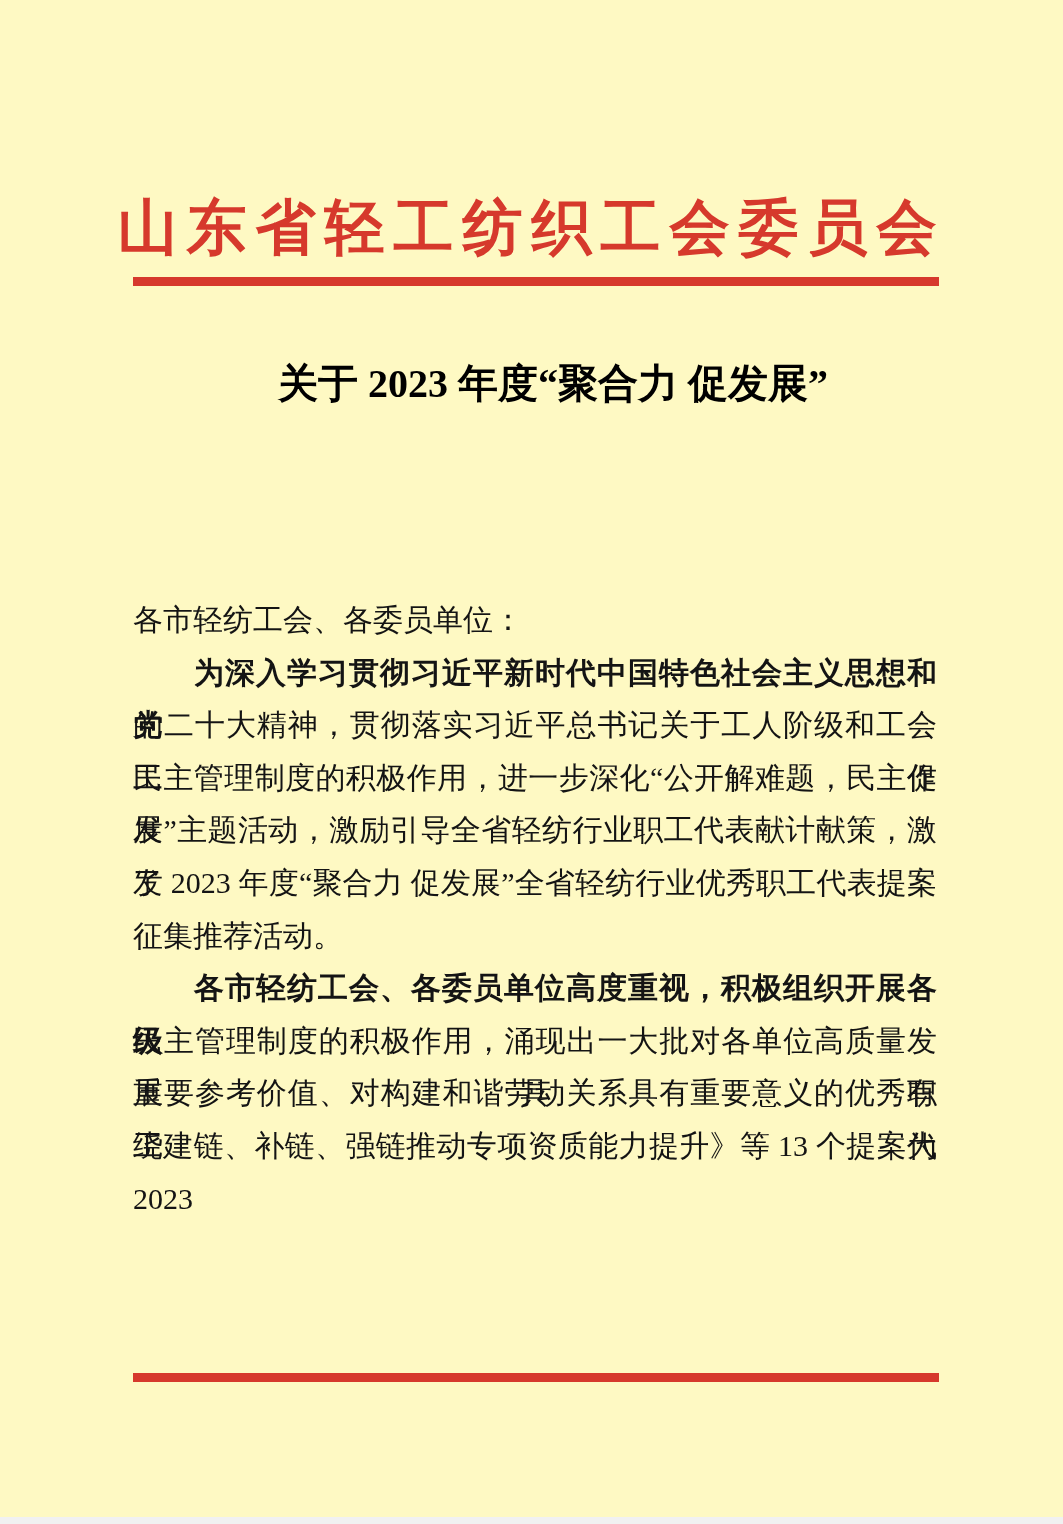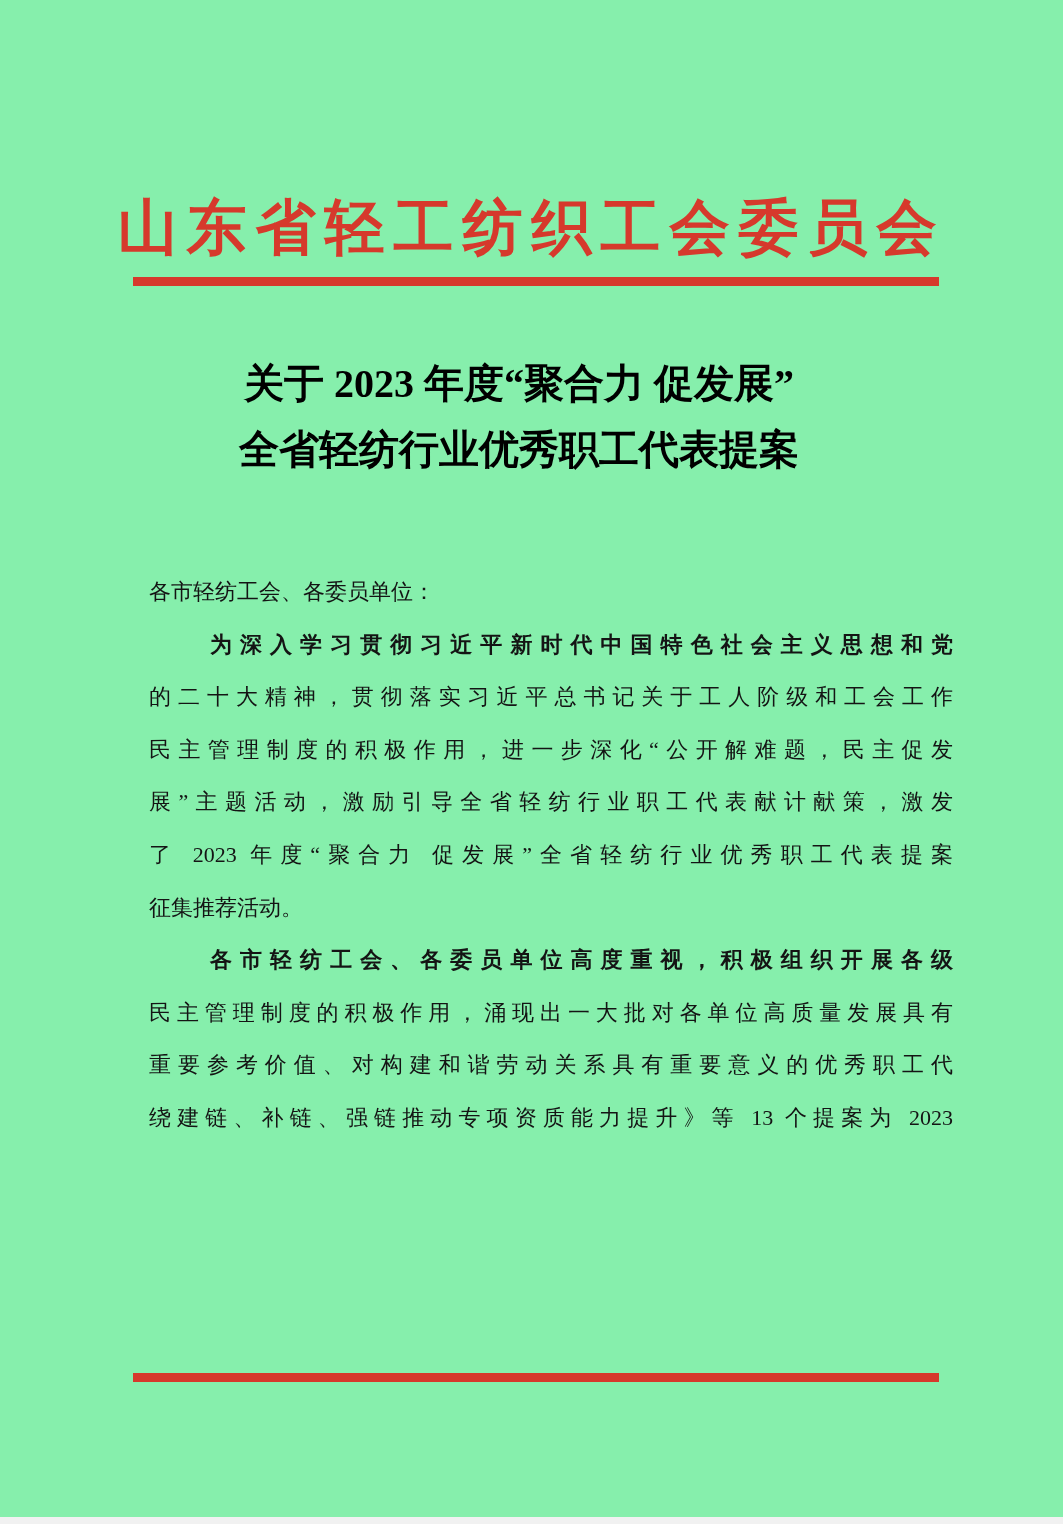--- a/index.html
+++ b/index.html
@@ -5,21 +5,21 @@
   html, body {
     margin: 0;
     padding: 0;
     background: #ffffff;
   }
   .page {
     position: relative;
     width: 1063px;
     height: 1524px;
     margin: 0 auto;
-    background: #86efac;
+    background: #fef9c3;
     overflow: hidden;
     font-family: "Liberation Serif", "DejaVu Serif", serif;
   }
   
   .org-name {
     position: absolute;
     top: 196px;
     left: 0;
     right: 0;
     text-align: center;
@@ -37,40 +37,39 @@
     width: 806px;
     height: 9px;
     background: #d6392c;
   }
   .red-rule.top { top: 277px; }
   .red-rule.bottom { top: 1373px; }
   
   .doc-title {
     position: absolute;
     top: 351px;
-    left: 116px;
+    left: 150px;
     width: 806px;
     text-align: center;
     color: #000000;
     font-weight: 700;
     font-size: 40px;
     line-height: 66px;
     white-space: nowrap;
   }
   
   .doc-body {
     position: absolute;
-    top: 566px;
+    top: 594px;
     left: 133px;
     width: 804px;
     color: #141414;
-    font-size: 22px;
+    font-size: 30px;
     line-height: 52.6px;
     white-space: nowrap;
-    margin-left: 16px;
   }
   .ln {
     height: 52.6px;
     white-space: nowrap;
   }
   .ln.fill {
     white-space: normal;
     text-align: justify;
     text-align-last: justify;
     word-break: break-all;
@@ -93,21 +92,20 @@
 <body>
 
 <div class="page">
 
   <div class="org-name">山东省轻工纺织工会委员会</div>
 
   <div class="red-rule top"></div>
 
   <div class="doc-title">
     <div class="title-line">关于 2023 年度“聚合力 促发展”</div>
-    <div class="title-line">全省轻纺行业优秀职工代表提案</div>
   </div>
 
   <div class="doc-body">
     <div class="ln">各市轻纺工会、各委员单位：</div>
     <div class="ln fill indent">为深入学习贯彻习近平新时代中国特色社会主义思想和党</div>
     <div class="ln fill">的二十大精神，贯彻落实习近平总书记关于工人阶级和工会工作</div>
     <div class="ln fill">民主管理制度的积极作用，进一步深化“公开解难题，民主促发</div>
     <div class="ln fill">展”主题活动，激励引导全省轻纺行业职工代表献计献策，激发</div>
     <div class="ln fill">了 2023 年度“聚合力 促发展”全省轻纺行业优秀职工代表提案</div>
     <div class="ln">征集推荐活动。</div>

